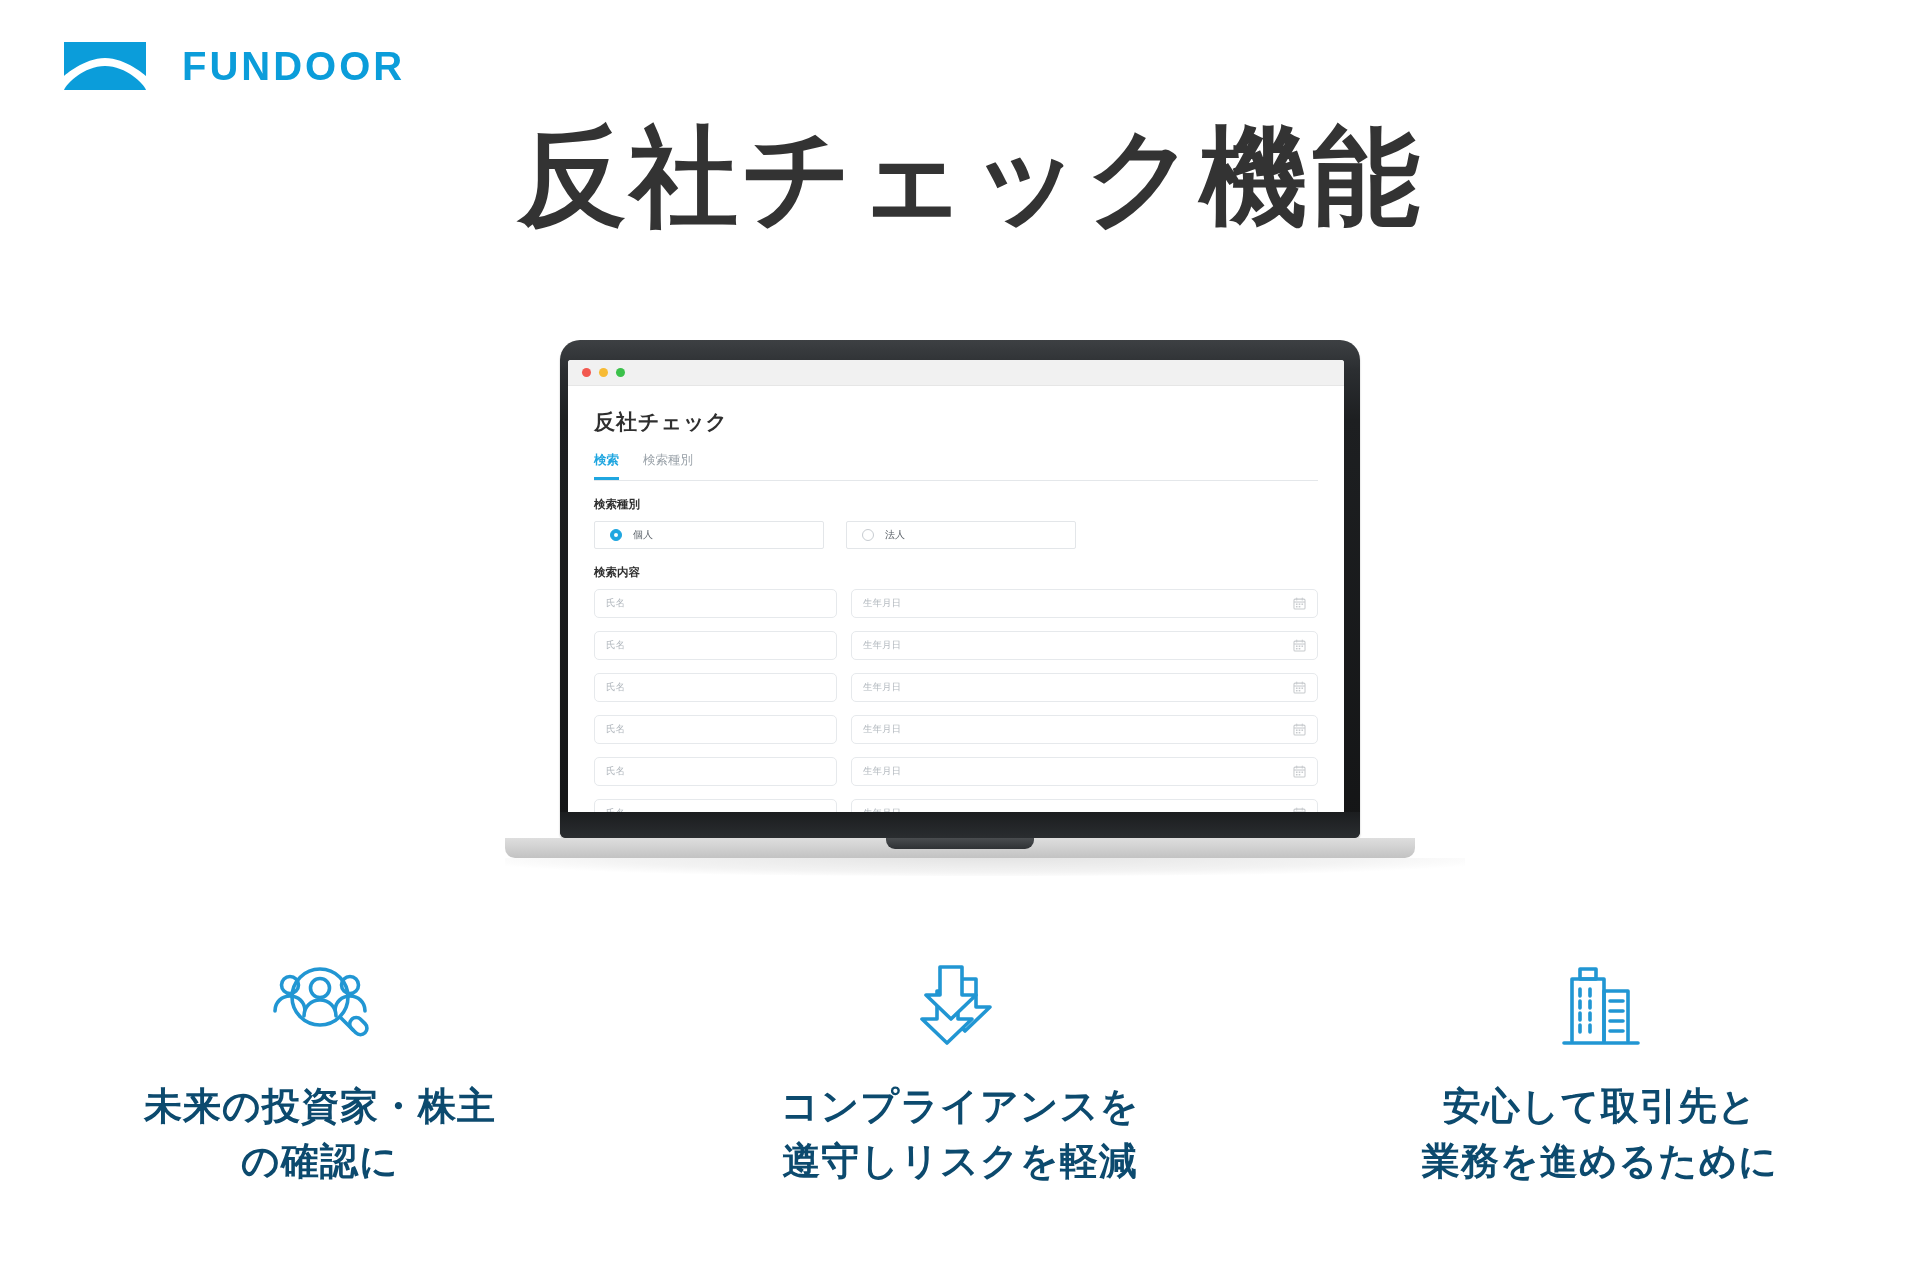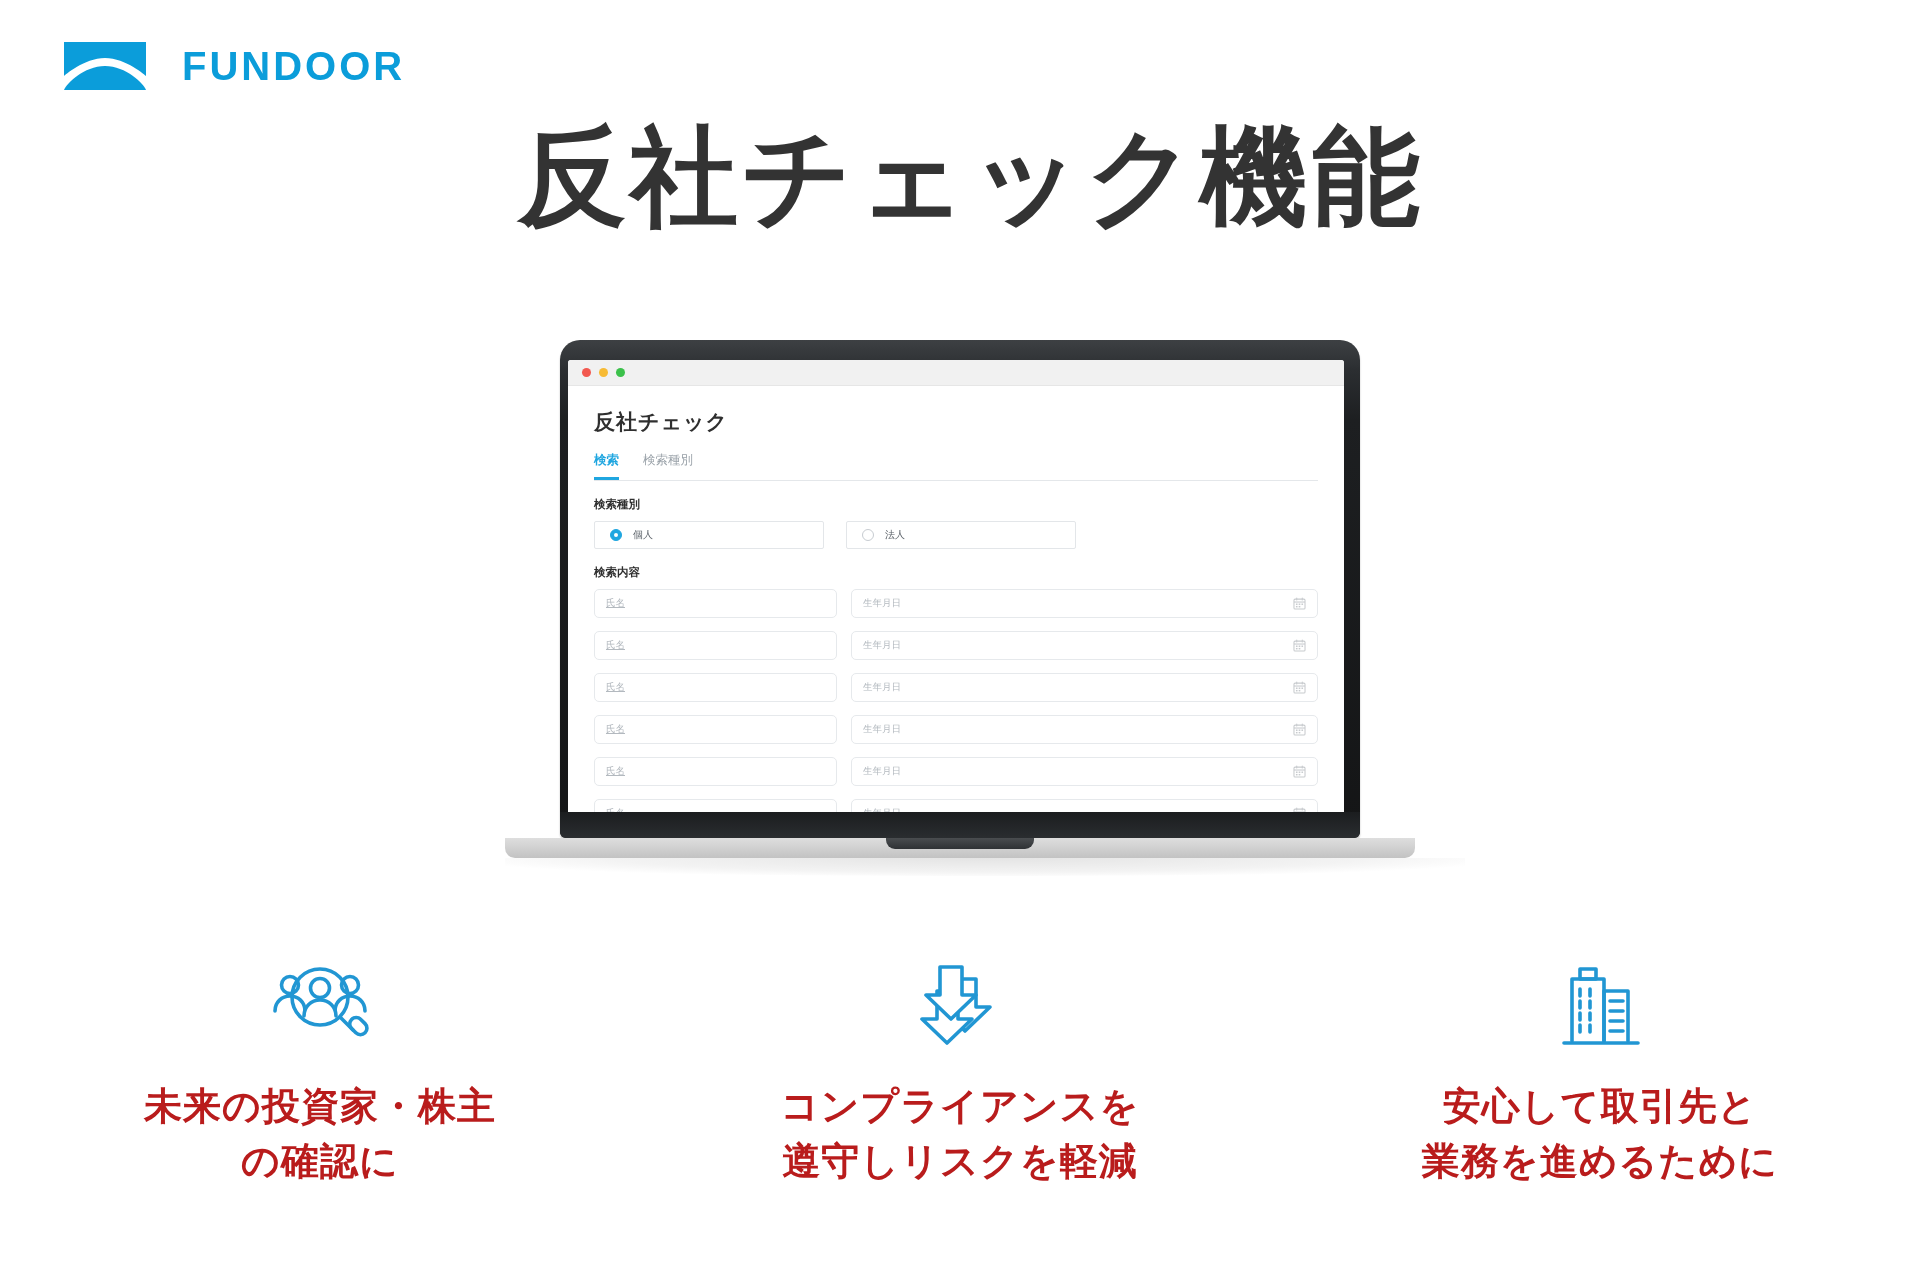--- a/index.html
+++ b/index.html
@@ -65,21 +65,21 @@
   .radio.on::after{ content:""; position:absolute; left:3.2px; top:3.2px; width:4px; height:4px; border-radius:50%; background:#fff; }
   .radio-label{ font-size:10px; color:#5a6168; font-family:"DejaVu Sans","Liberation Sans",sans-serif; }
 
   .rows{ margin-top:9px; }
   .row{ display:flex; gap:14px; margin-bottom:13px; }
   .inp{
     height:29px; border:1px solid #e6e9ec; border-radius:5px; background:#fff;
     display:flex; align-items:center; padding:0 11px; font-size:9.5px; color:#b3b9bf;
     font-family:"DejaVu Sans","Liberation Sans",sans-serif;
   }
-  .inp.name{ width:243px;text-decoration:underline; }
+  .inp.name{ width:243px; }
   .inp.date{ flex:1; justify-content:space-between; }
   .cal{ width:13px; height:13px; opacity:.55; }
 
   .base{
     position:relative; width:910px; height:20px; margin:0 auto;
     background:linear-gradient(180deg,#dedede 0%,#cfcfcf 55%,#c2c2c2 100%);
     border-radius:0 0 10px 10px;
   }
   .base::before{
     content:""; position:absolute; left:50%; transform:translateX(-50%); top:0;
@@ -90,21 +90,21 @@
     width:960px; height:18px; margin:0 auto;
     background:radial-gradient(ellipse at 50% 0%, #e4e4e4 0%, #f3f3f3 55%, rgba(255,255,255,0) 78%);
     border-radius:0 0 50% 50%;
   }
 
   
   .features{ position:absolute; top:950px; left:0; width:100%; display:flex; }
   .feature{ flex:1; display:flex; flex-direction:column; align-items:center; }
   .feature-icon{ height:105px; display:flex; align-items:center; justify-content:center; }
   .feature-caption{
-    margin-top:24px; text-align:center; color:#b91c1c;
+    margin-top:24px; text-align:center; color:#0c4a6e;
     font-size:38px; font-weight:700; line-height:1.45; letter-spacing:1px;
     font-family:"DejaVu Sans","Liberation Sans",sans-serif;
   }
 </style>
 </head>
 <body>
 
 <div class="page">
 
   <div class="brand">

